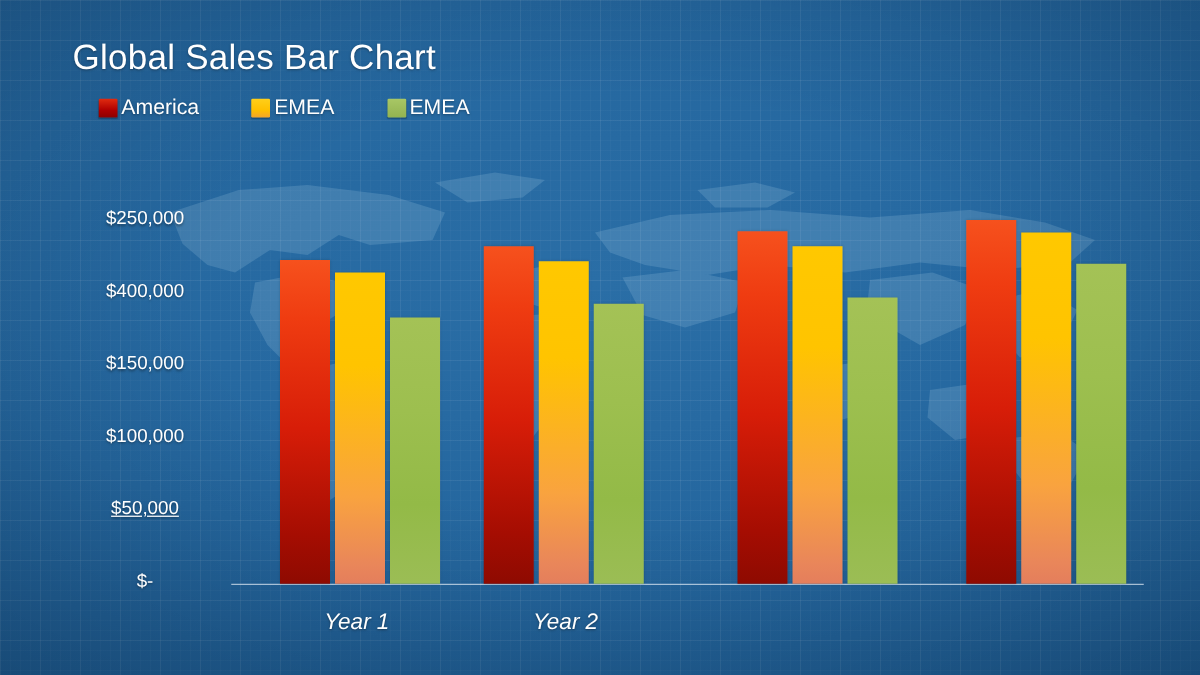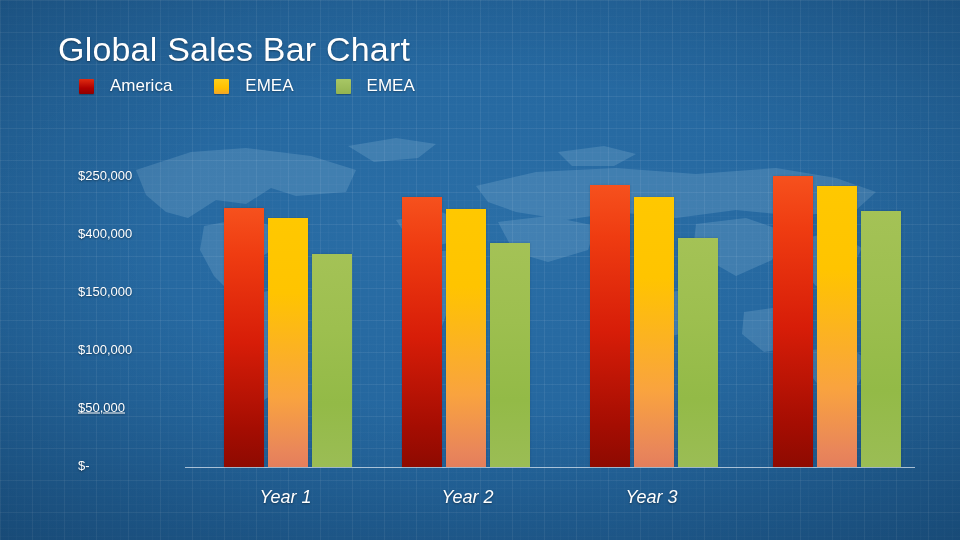--- a/index.html
+++ b/index.html
@@ -30,36 +30,36 @@
   
   #worldmap{
     position:absolute;left:96px;top:100px;width:830px;height:330px;
     opacity:0.17;pointer-events:none;
   }
   #worldmap svg{width:100%;height:100%;display:block;}
 
   
   #title{
     position:absolute;left:58px;top:30px;
-    font-size:34px;color:#ffffff;letter-spacing:0.2px;
+    font-size:28px;color:#ffffff;letter-spacing:0.2px;
     text-shadow:0 1px 2px rgba(0,0,0,0.35);
     white-space:nowrap;
   }
   #legend{
     position:absolute;left:59px;top:76px;display:flex;align-items:center;gap:22px;
   }
-  .legend-item{display:flex;align-items:center;gap:16px;padding-left:20px;}
+  .legend-item{display:flex;align-items:center;gap:3px;padding-left:20px;}
   .legend-swatch{width:15px;height:15px;display:block;border-radius:1px;box-shadow:0 1px 1px rgba(0,0,0,0.25);}
   .legend-label{font-size:17px;color:#ffffff;text-shadow:0 1px 2px rgba(0,0,0,0.35);white-space:nowrap;}
 
   
   #plot{position:absolute;left:0;top:0;width:960px;height:540px;}
   .ytick{
-    position:absolute;right:0;width:100px;text-align:left;
-    font-size:13px;color:#ffffff;transform:translateY(-50%);
+    position:absolute;right:12px;width:100px;text-align:center;
+    font-size:15px;color:#ffffff;transform:translateY(-50%);
     text-shadow:0 1px 2px rgba(0,0,0,0.4);white-space:nowrap;
   }
   .ytick-wrap{position:absolute;left:78px;width:100px;top:0;height:540px;}
   #axis-line{
     position:absolute;left:185px;top:467px;width:730px;height:1px;
     background:rgba(220,232,242,0.72);
   }
   .group{position:absolute;bottom:0;}
   .bars{position:absolute;left:0;bottom:73px;height:300px;display:flex;align-items:flex-end;gap:4px;}
   .bar{width:40px;border-radius:0;box-shadow:0 0 2px rgba(0,0,0,0.18);}
@@ -133,36 +133,35 @@
 
     <div class="group" style="left:203px;width:165px;height:540px;">
       <div class="bars" style="left:21px;">
         <div class="bar bar-america" style="height: 258.68px;"></div>
         <div class="bar bar-emea" style="height: 249.4px;"></div>
         <div class="bar bar-asia" style="height: 213.44px;"></div>
       </div>
       <div class="xlabel">Year 1</div>
     </div>
 
-    <div class="group" style="left:381px;width:165px;height:460px;padding-left:8px;">
+    <div class="group" style="left:366px;width:165px;height:460px;padding-left:8px;">
       <div class="bars" style="left:21px;">
         <div class="bar bar-america" style="height: 270.28px;"></div>
         <div class="bar bar-emea" style="height: 257.52px;"></div>
         <div class="bar bar-asia" style="height: 223.88px;"></div>
       </div>
       <div class="xlabel">Year 2</div>
     </div>
 
     <div class="group" style="left:569px;width:165px;height:540px;">
       <div class="bars" style="left:21px;">
         <div class="bar bar-america" style="height: 281.88px;"></div>
         <div class="bar bar-emea" style="height: 270.28px;"></div>
         <div class="bar bar-asia" style="height: 228.52px;"></div>
       </div>
-      <div class="xlabel">Year 3</div>
     </div>
 
     <div class="group" style="left:752px;width:165px;height:540px;">
       <div class="bars" style="left:21px;">
         <div class="bar bar-america" style="height: 291.16px;"></div>
         <div class="bar bar-emea" style="height: 280.72px;"></div>
         <div class="bar bar-asia" style="height: 256.36px;"></div>
       </div>
     </div>
 

